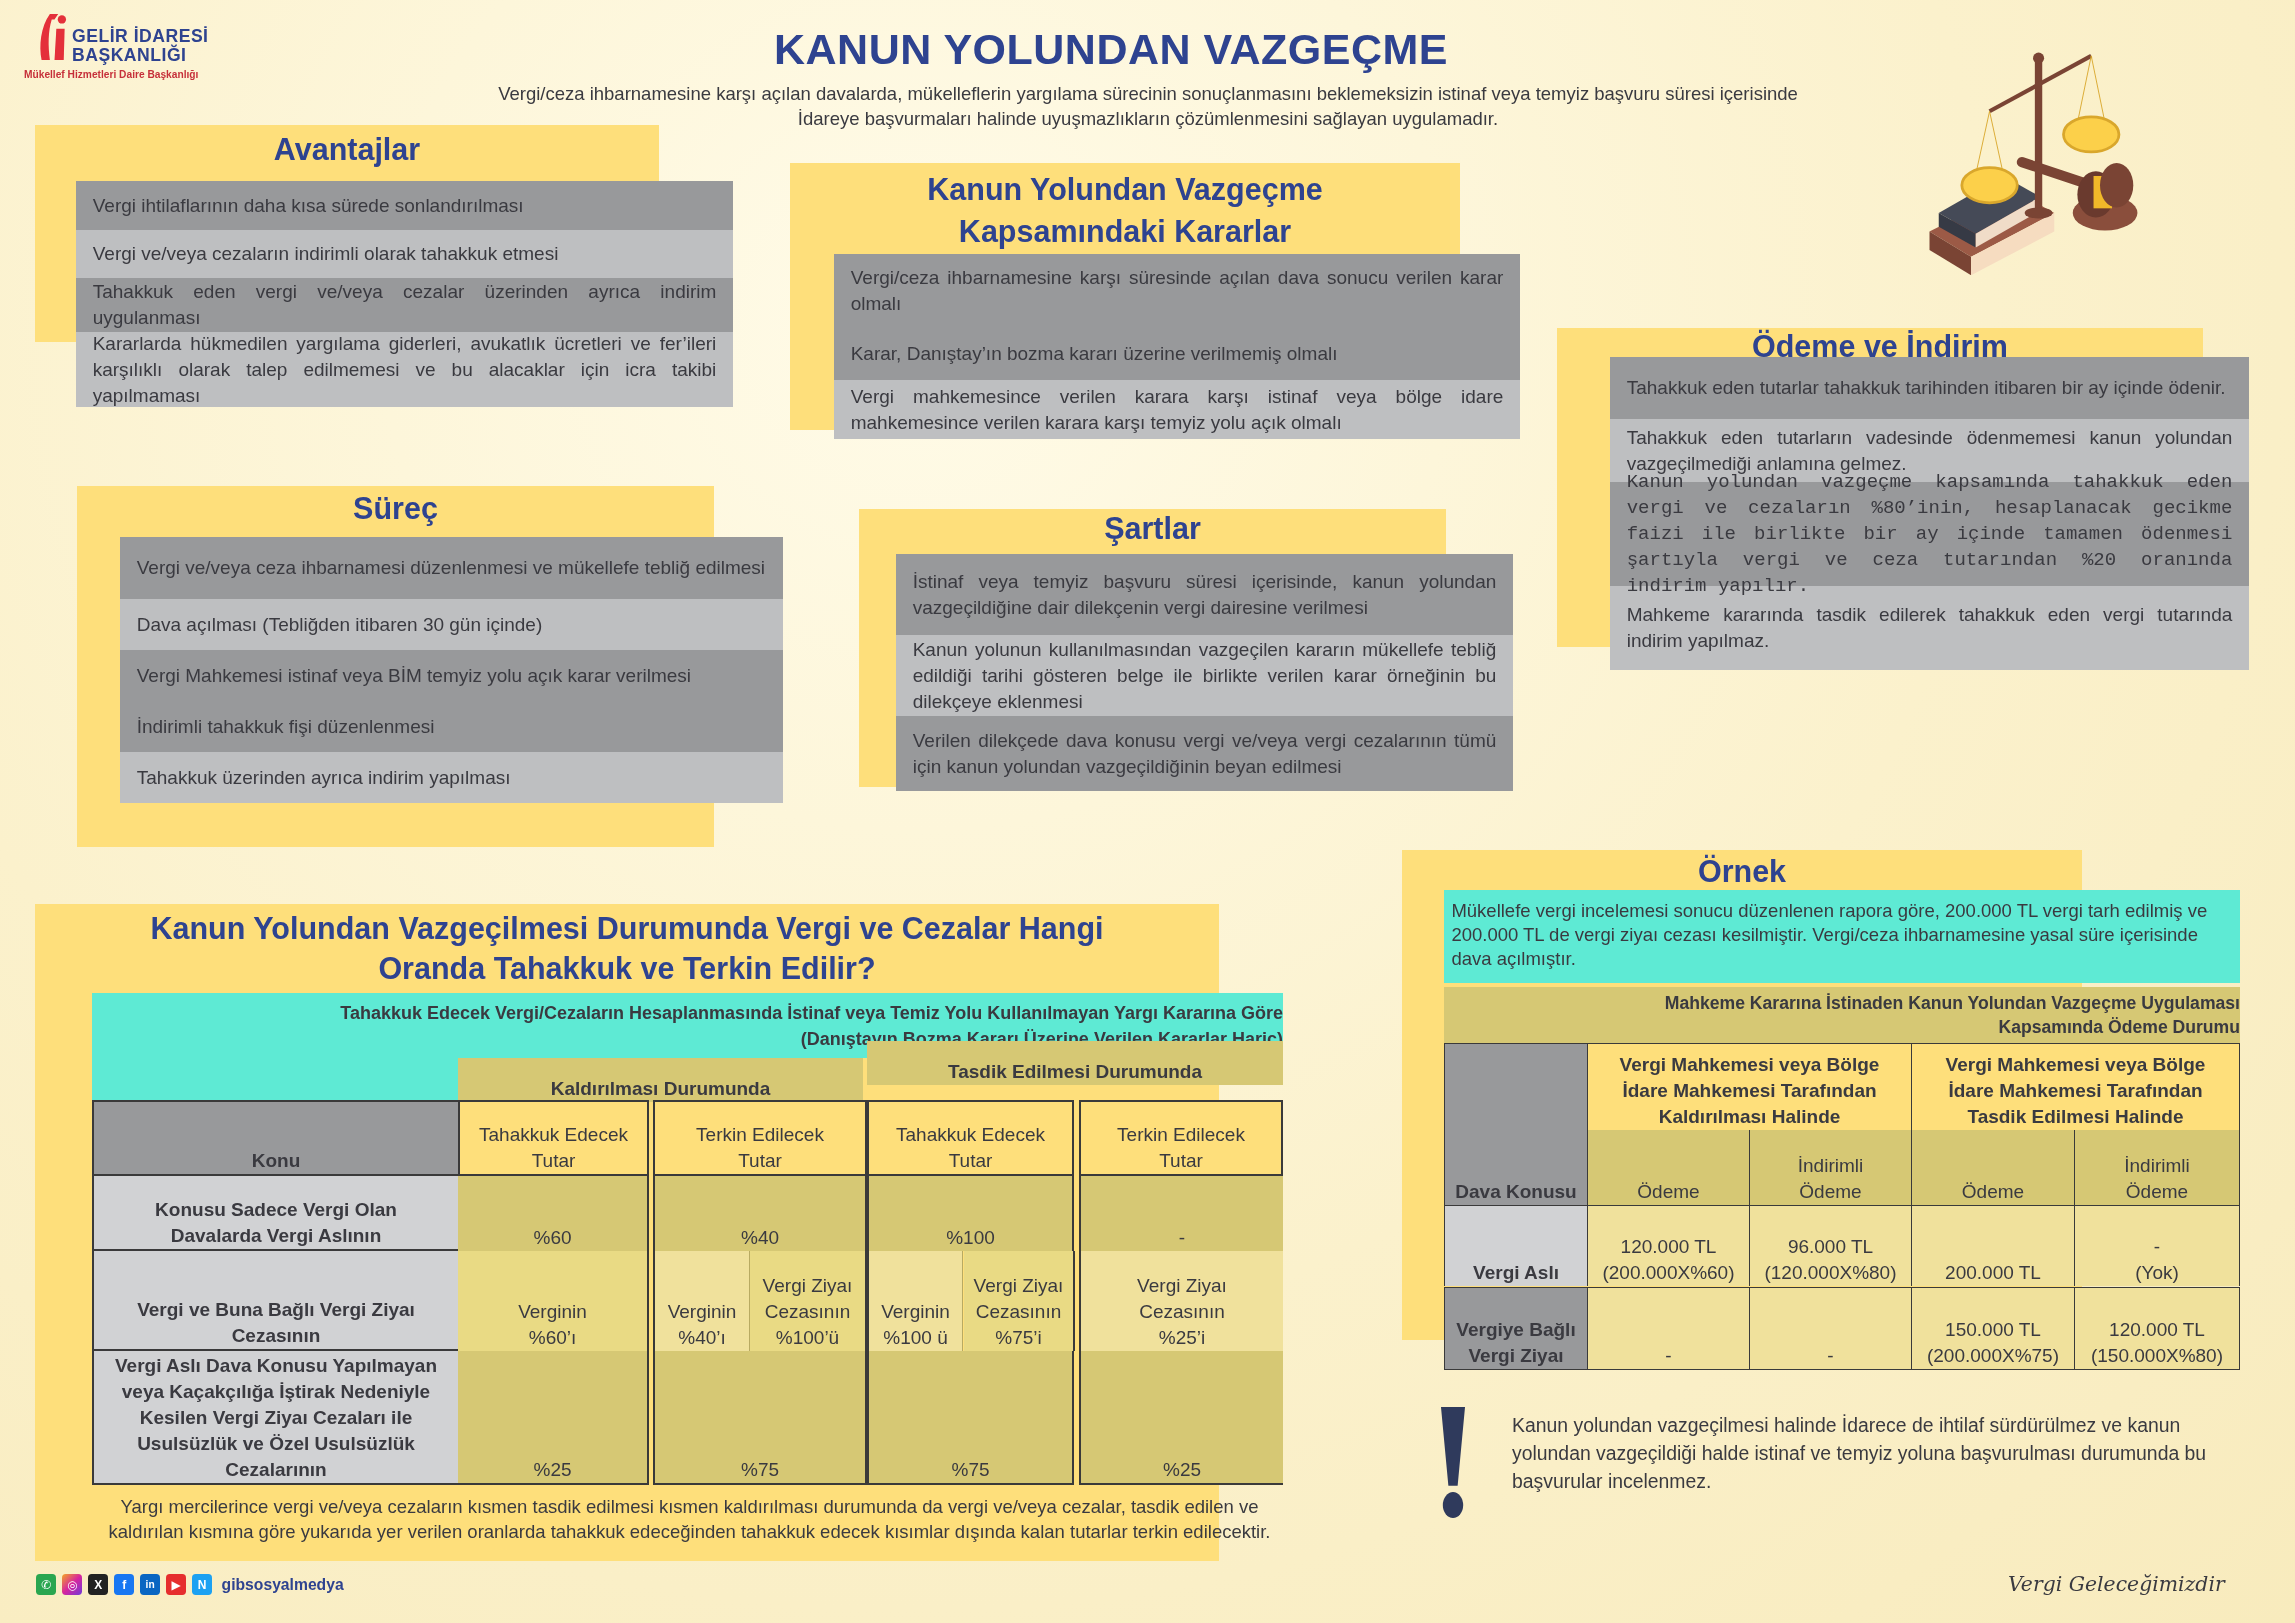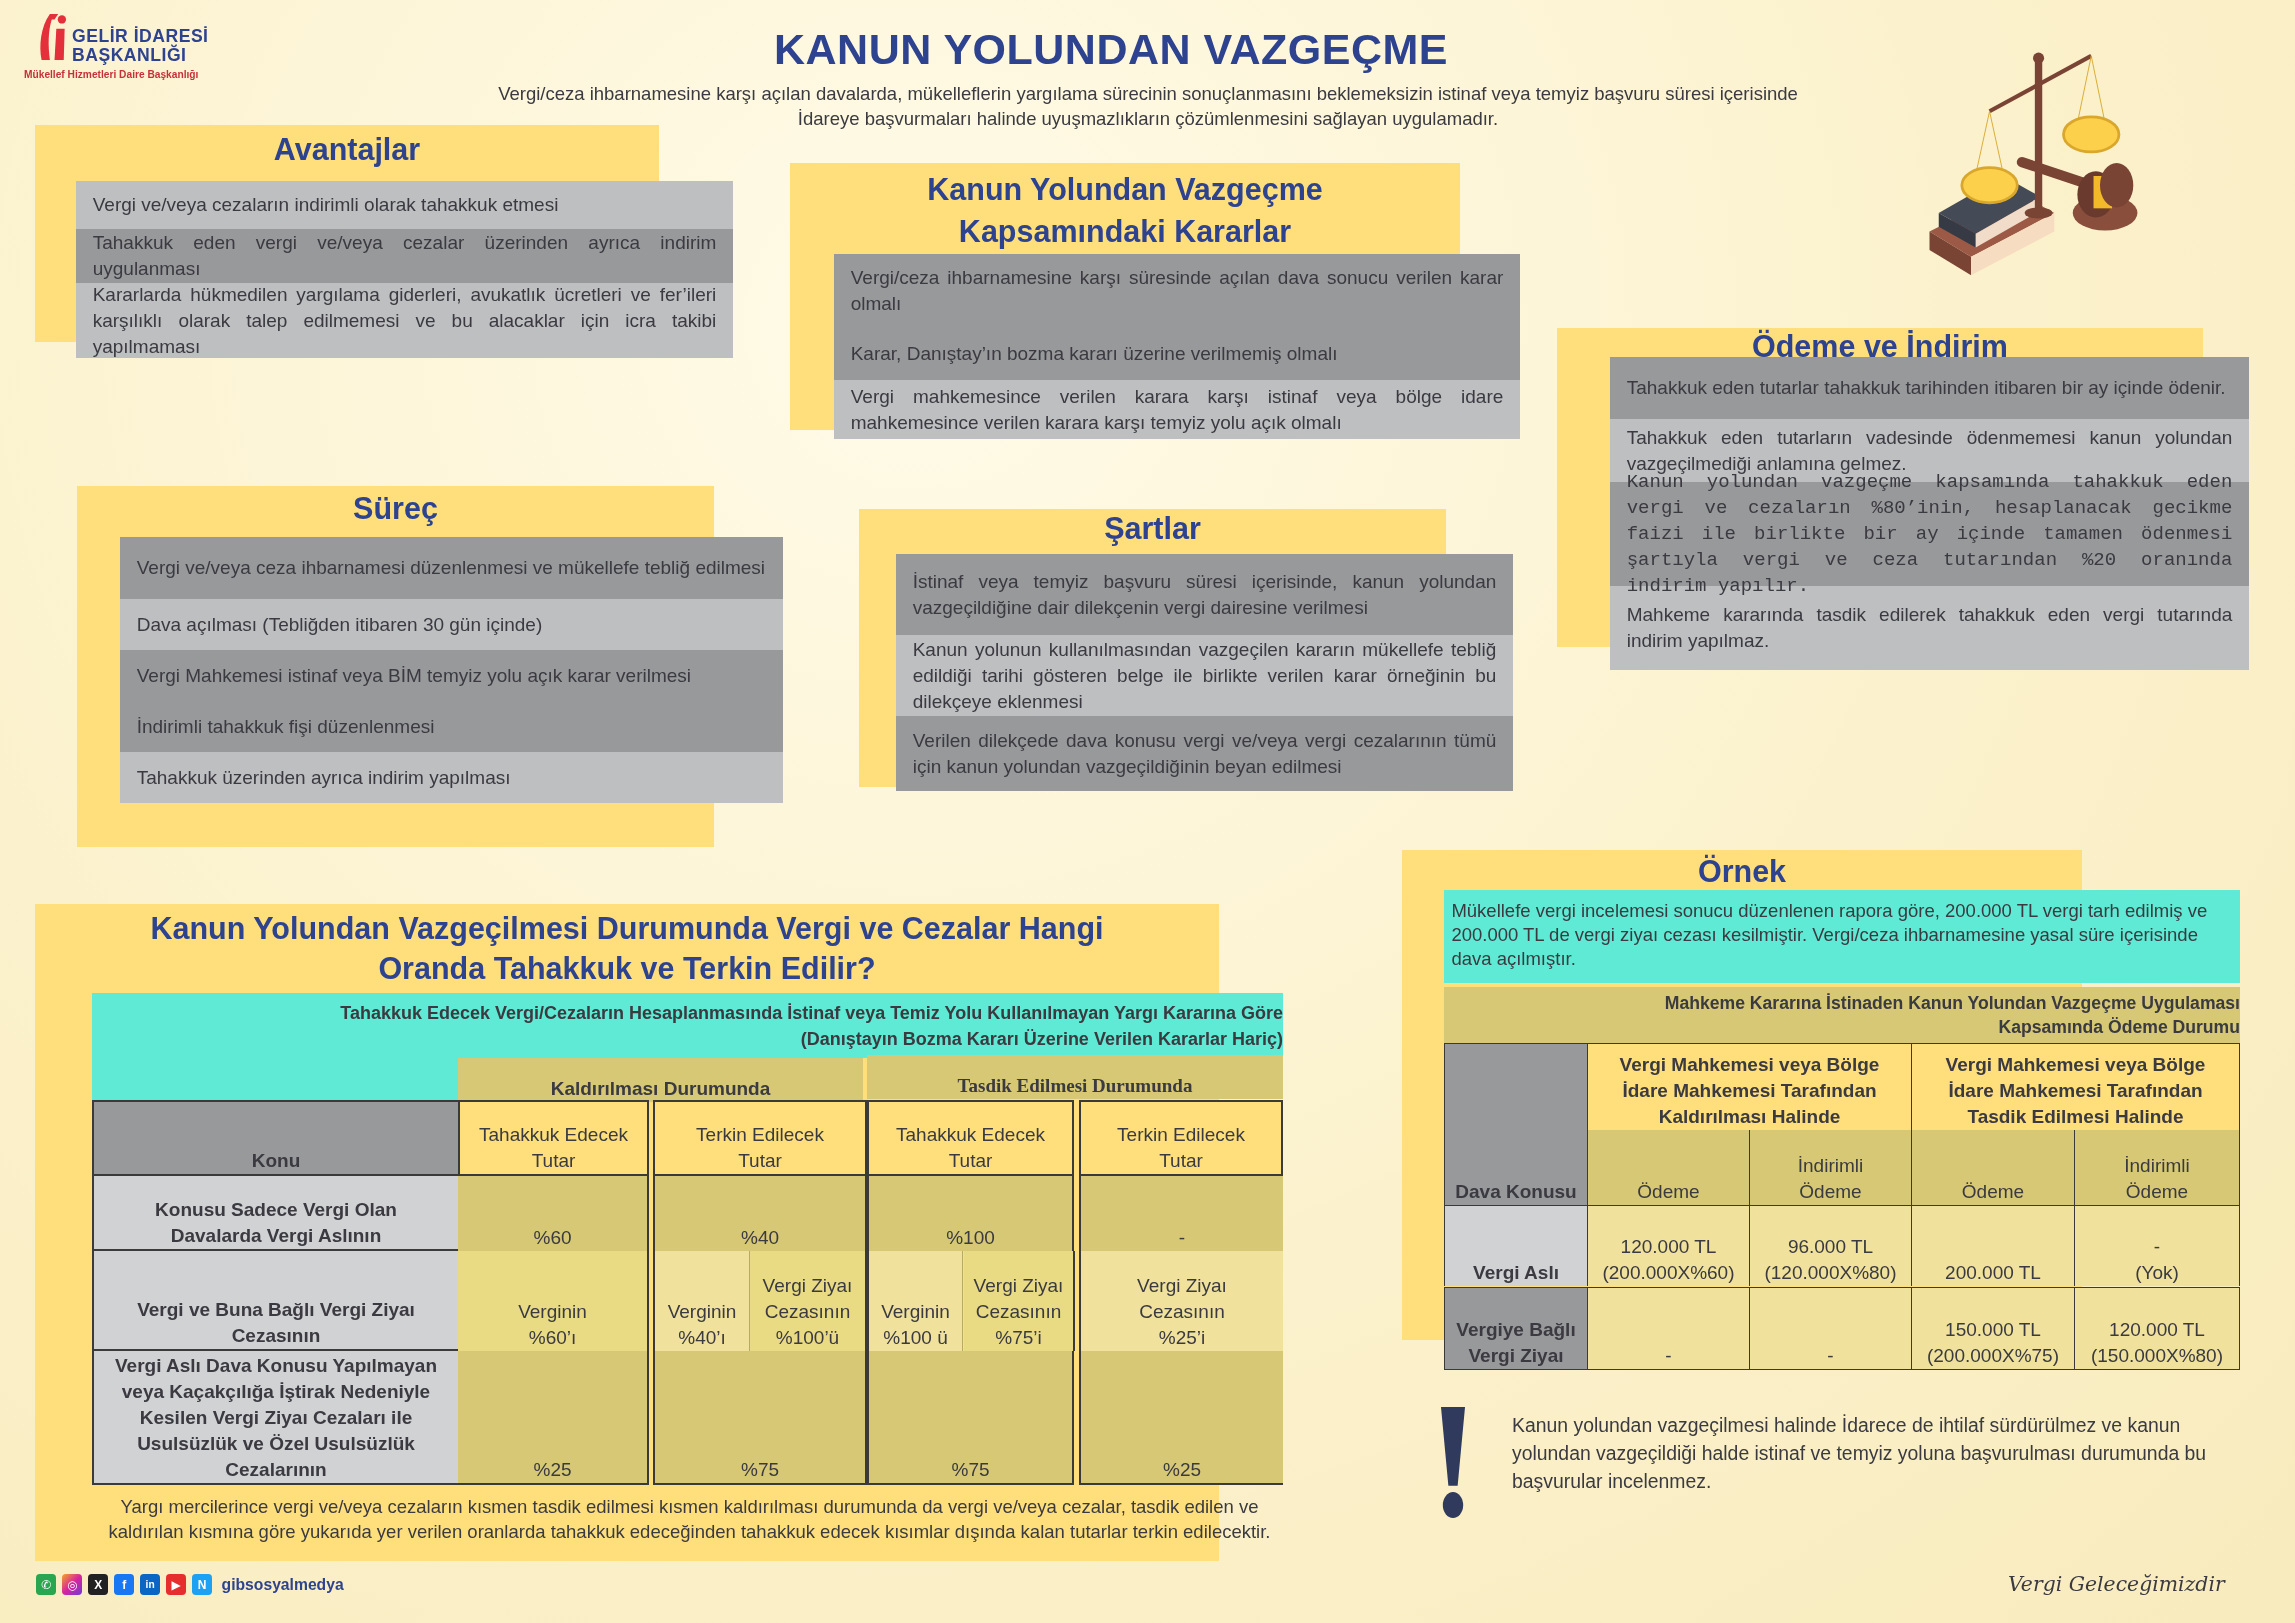--- a/index.html
+++ b/index.html
@@ -102,20 +102,21 @@
   <line x1="240" y1="270" x2="390" y2="320" stroke="#7a4434" stroke-width="22" stroke-linecap="round"></line>
   <ellipse cx="400" cy="340" rx="40" ry="50" fill="#6a3a2e"></ellipse>
   <rect x="395" y="300" width="40" height="70" fill="#f2b929"></rect>
   <ellipse cx="445" cy="320" rx="36" ry="48" fill="#7a4434"></ellipse>
 </svg>
 
 <div>
   <div class="sec-bg" style="left:35px;top:125px;width:624px;height:217px;"></div>
   <div class="sec-title" style="left:35px;top:132px;width:624px;font-size:30.5px;">Avantajlar</div>
   <div class="list" style="left:76px;top:181px;width:657px;">
+    <div class="row dark" style="height:49px;">Vergi ihtilaflarının daha kısa sürede sonlandırılması</div>
     <div class="row light" style="height:48px;">Vergi ve/veya cezaların indirimli olarak tahakkuk etmesi</div>
     <div class="row dark" style="height:54px;">Tahakkuk eden vergi ve/veya cezalar üzerinden ayrıca indirim uygulanması</div>
     <div class="row light" style="height:75px;">Kararlarda hükmedilen yargılama giderleri, avukatlık ücretleri ve fer’ileri karşılıklı olarak talep edilmemesi ve bu alacaklar için icra takibi yapılmaması</div>
   </div>
 </div>
 
 <div>
   <div class="sec-bg" style="left:790px;top:163px;width:670px;height:267px;"></div>
   <div class="sec-title" style="left:790px;top:168px;width:670px;font-size:30.5px;line-height:42px;">
     <div>Kanun Yolundan Vazgeçme</div>
@@ -170,21 +171,21 @@
 
   <div class="big-table" style="height:495px;">
 
     <div class="cell cream b" style="left:0;top:0;width:1191px;height:65px;flex-direction:column;font-size:18px;line-height:26px;">
       <div>Tahakkuk Edecek Vergi/Cezaların Hesaplanmasında İstinaf veya Temiz Yolu Kullanılmayan Yargı Kararına Göre</div>
       <div>(Danıştayın Bozma Kararı Üzerine Verilen Kararlar Hariç)</div>
     </div>
     <div class="cell cream" style="left:0;top:65px;width:366px;height:44px;"></div>
 
     <div class="cell olive b" style="left:366px;top:65px;width:405px;height:44px;">Kaldırılması Durumunda</div>
-    <div class="cell olive b" style="left:775px;top:62px;width:416px;height:44px;font-family:Liberation Serif, serif;">Tasdik Edilmesi Durumunda</div>
+    <div class="cell olive b" style="left:775px;top:48px;width:416px;height:44px;">Tasdik Edilmesi Durumunda</div>
 
     <div class="cell gray b bord" style="left:0;top:107px;width:368px;height:76px;">Konu</div>
     <div class="cell ybg bord" style="left:366px;top:107px;width:191px;height:76px;padding:0 14px;">Tahakkuk Edecek Tutar</div>
     <div class="cell ybg bord" style="left:561px;top:107px;width:214px;height:76px;padding:0 18.5px;">Terkin Edilecek Tutar</div>
     <div class="cell ybg bord" style="left:775px;top:107px;width:207px;height:76px;padding:0 18.5px;">Tahakkuk Edecek Tutar</div>
     <div class="cell ybg bord" style="left:987px;top:107px;width:204px;height:76px;padding:0 23px;">Terkin Edilecek Tutar</div>
 
     <div class="cell lgray b" style="left:0;top:183px;width:366px;height:75px;padding:0 51px;border-left:2.8px solid #3a3a3a;border-bottom:2.8px solid #3a3a3a;">Konusu Sadece Vergi Olan Davalarda Vergi Aslının</div>
     <div class="cell olive" style="left:366px;top:183px;width:191px;height:75px;border-right:2.8px solid #3a3a3a;">%60</div>
     <div class="cell olive" style="left:561px;top:183px;width:214px;height:75px;border-left:2.8px solid #3a3a3a;border-right:2.8px solid #3a3a3a;">%40</div>

